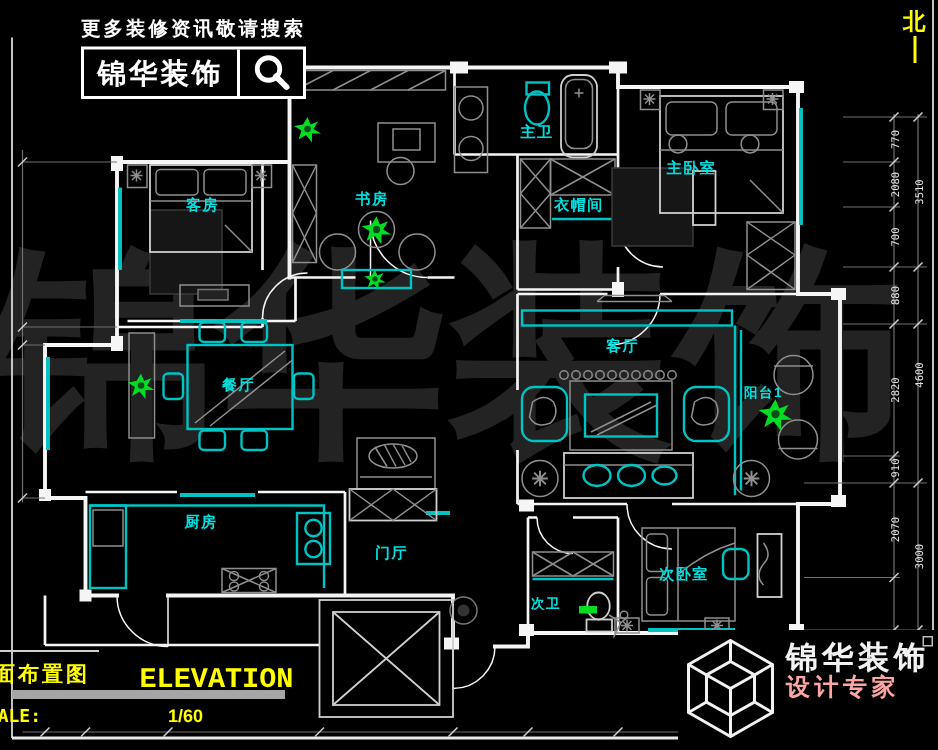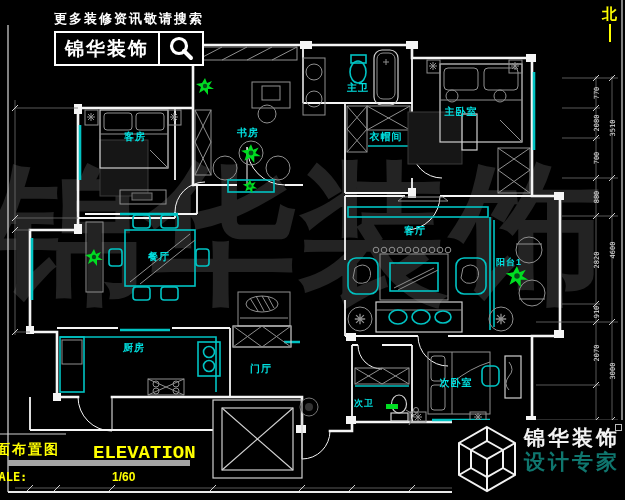--- a/index.html
+++ b/index.html
@@ -46,22 +46,22 @@
   .tb-cn{left:-20px;top:441px;font-size:14px;letter-spacing:2px;}
   .tb-en{left:73px;top:442px;font-size:19px;font-family:Liberation Mono, monospace;margin-left:20px;}
   .tb-bar{position:absolute;left:8px;top:460px;width:182px;height:6px;
     background:var(--title_bar,#a5a5a5);z-index:4;}
   .tb-scale-l{left:-16px;top:470px;font-size:12px;font-family:"DejaVu Sans Mono",monospace;}
   .tb-scale-v{left:112px;top:470px;font-size:12px;font-family:Liberation Sans, sans-serif;}
   .footer{position:absolute;left:452px;top:420px;width:173px;height:80px;z-index:4;background:#000;}
   .footer .cube{position:absolute;left:2px;top:3px;}
   .footer .l1{position:absolute;left:72px;top:4px;color:#f2f2f2;font-weight:bold;
     font-size:21px;letter-spacing:3px;white-space:nowrap;}
-  .footer .l2{position:absolute;left:72px;top:28px;color:#0f766e;font-weight:bold;
-    font-size:21px;letter-spacing:3px;white-space:nowrap;font-family:Liberation Serif, serif;}
+  .footer .l2{position:absolute;left:72px;top:28px;color:#fca5a5;font-weight:bold;
+    font-size:16px;letter-spacing:3px;white-space:nowrap;font-family:Liberation Serif, serif;}
   .footer .reg{position:absolute;left:163px;top:4px;width:5px;height:5px;border:1px solid #bbb;}
   .footer .web{position:absolute;left:4px;top:58px;color:#efefef;font-weight:bold;
     font-size:11.5px;letter-spacing:1.5px;white-space:nowrap;}
 </style>
 </head>
 <body>
 
 <div class="stage">
 
   <div class="watermark">锦华装饰</div>

